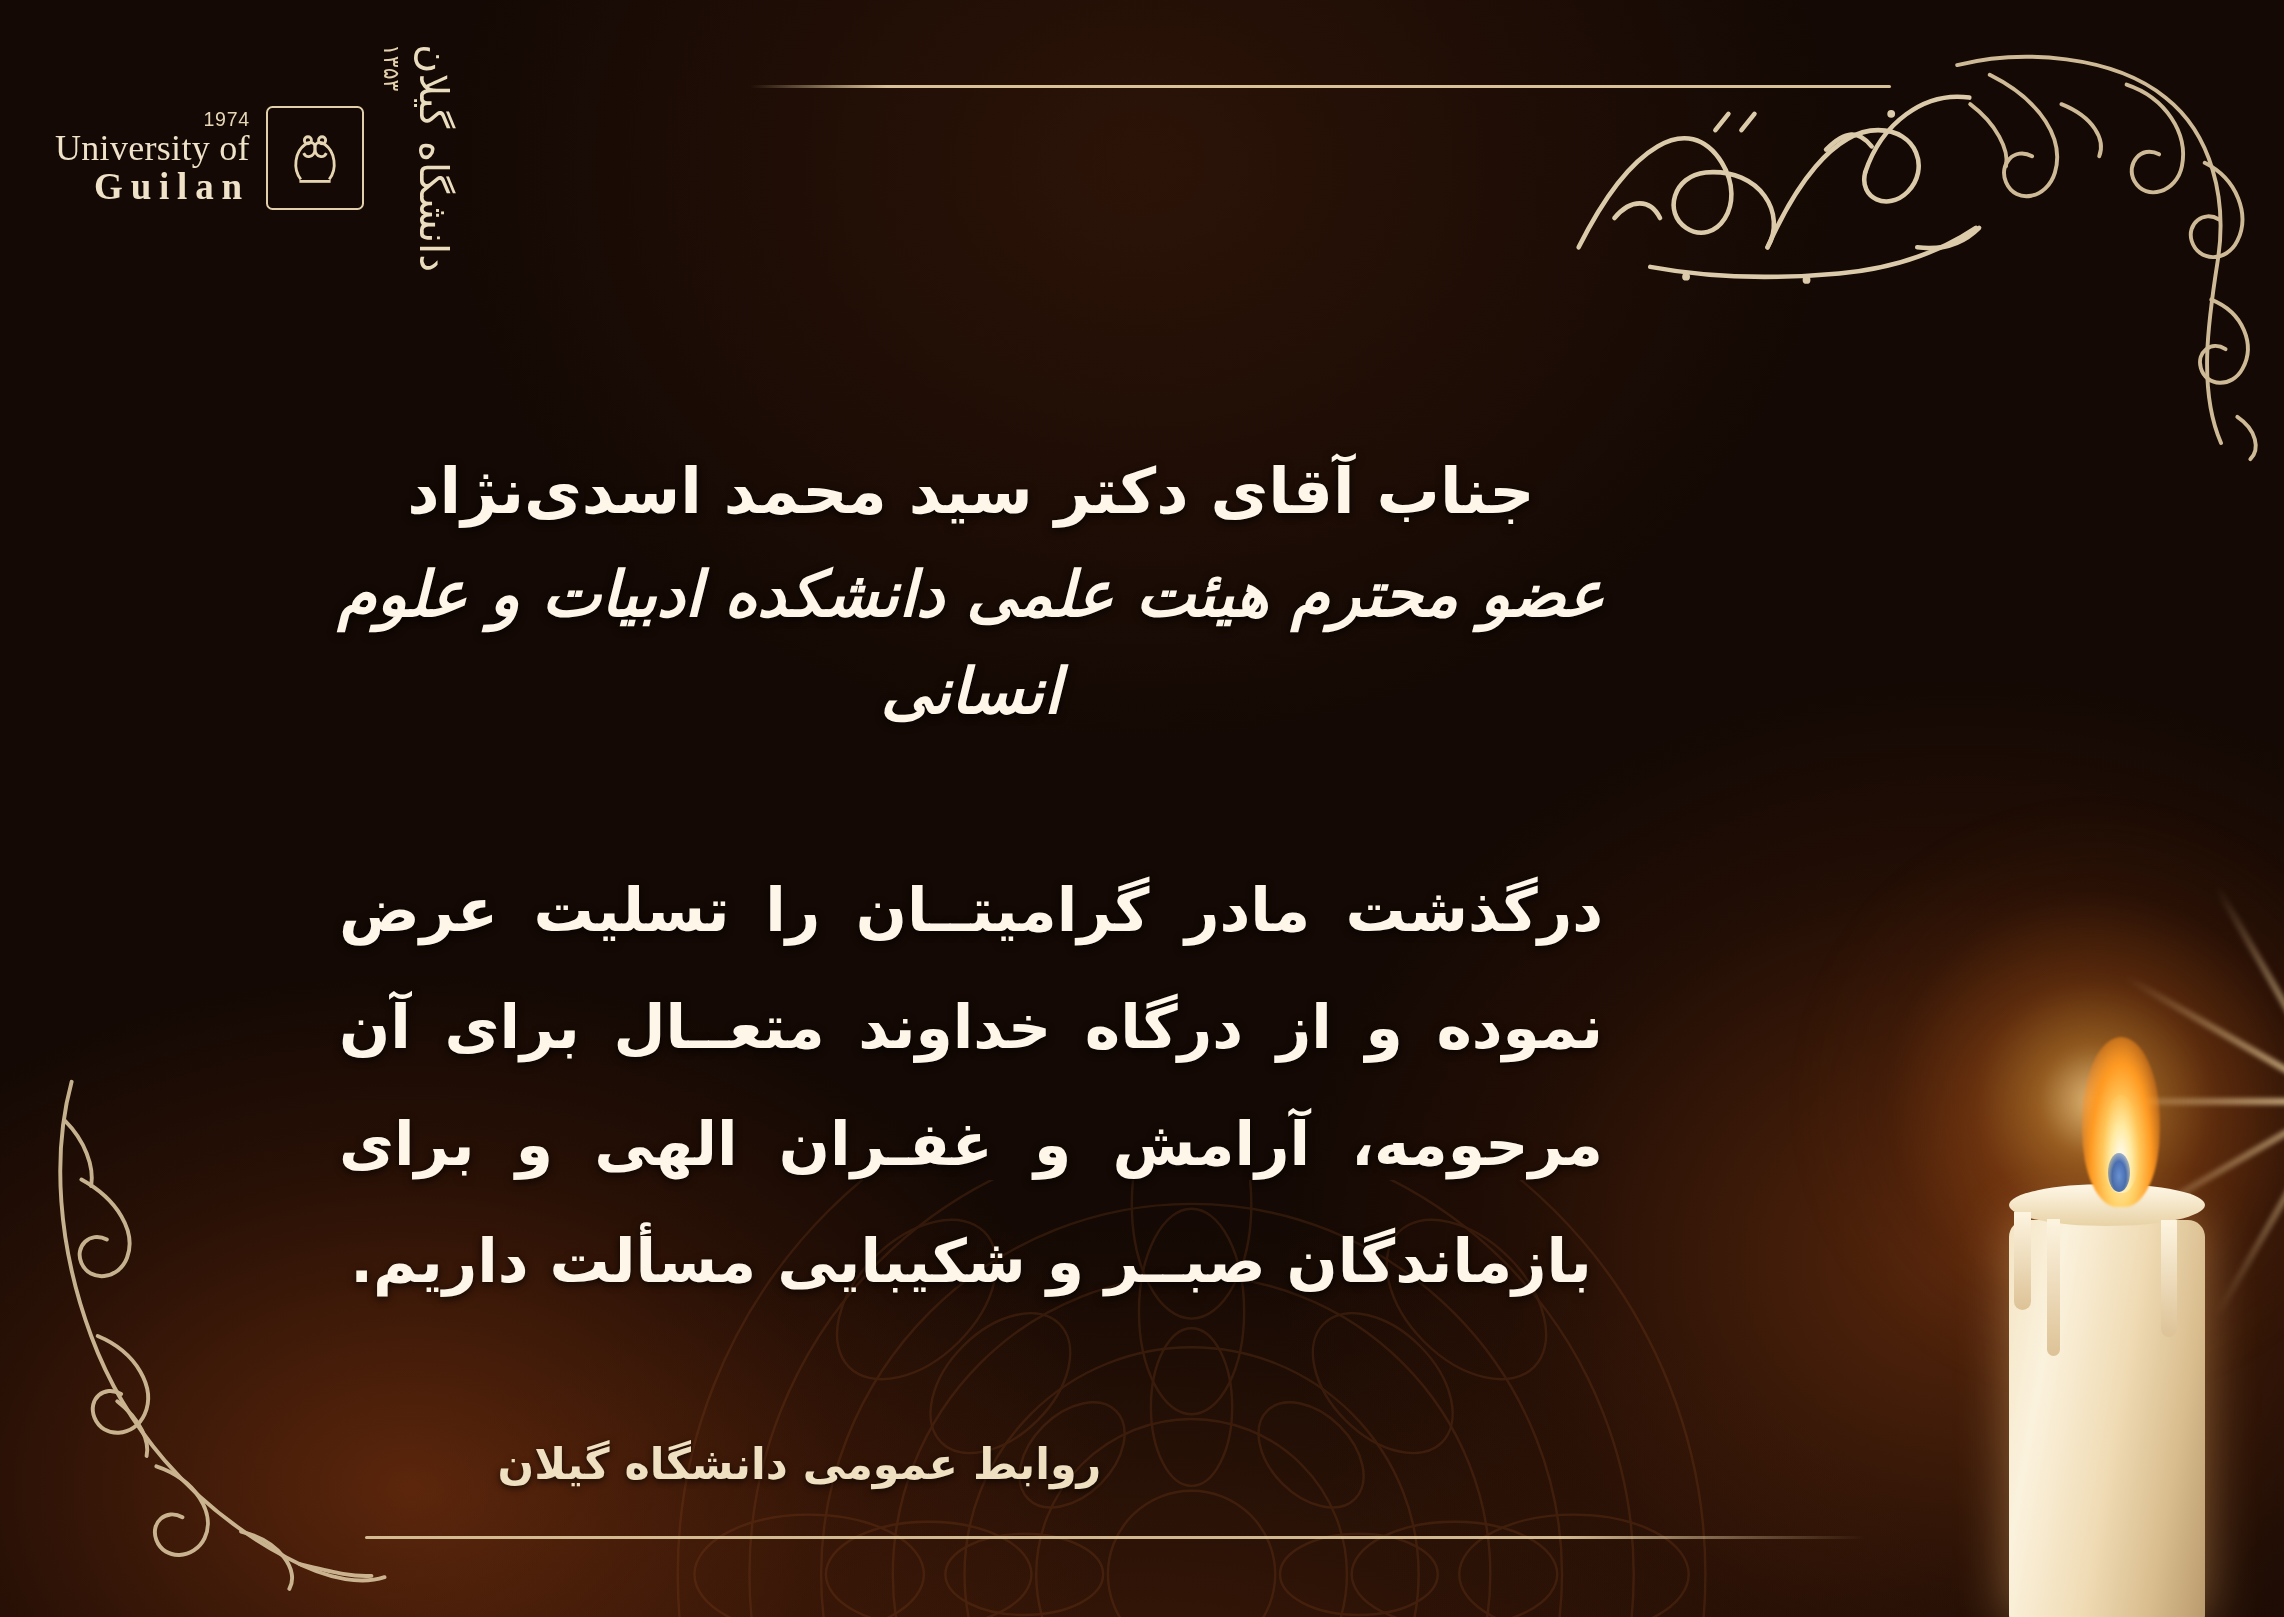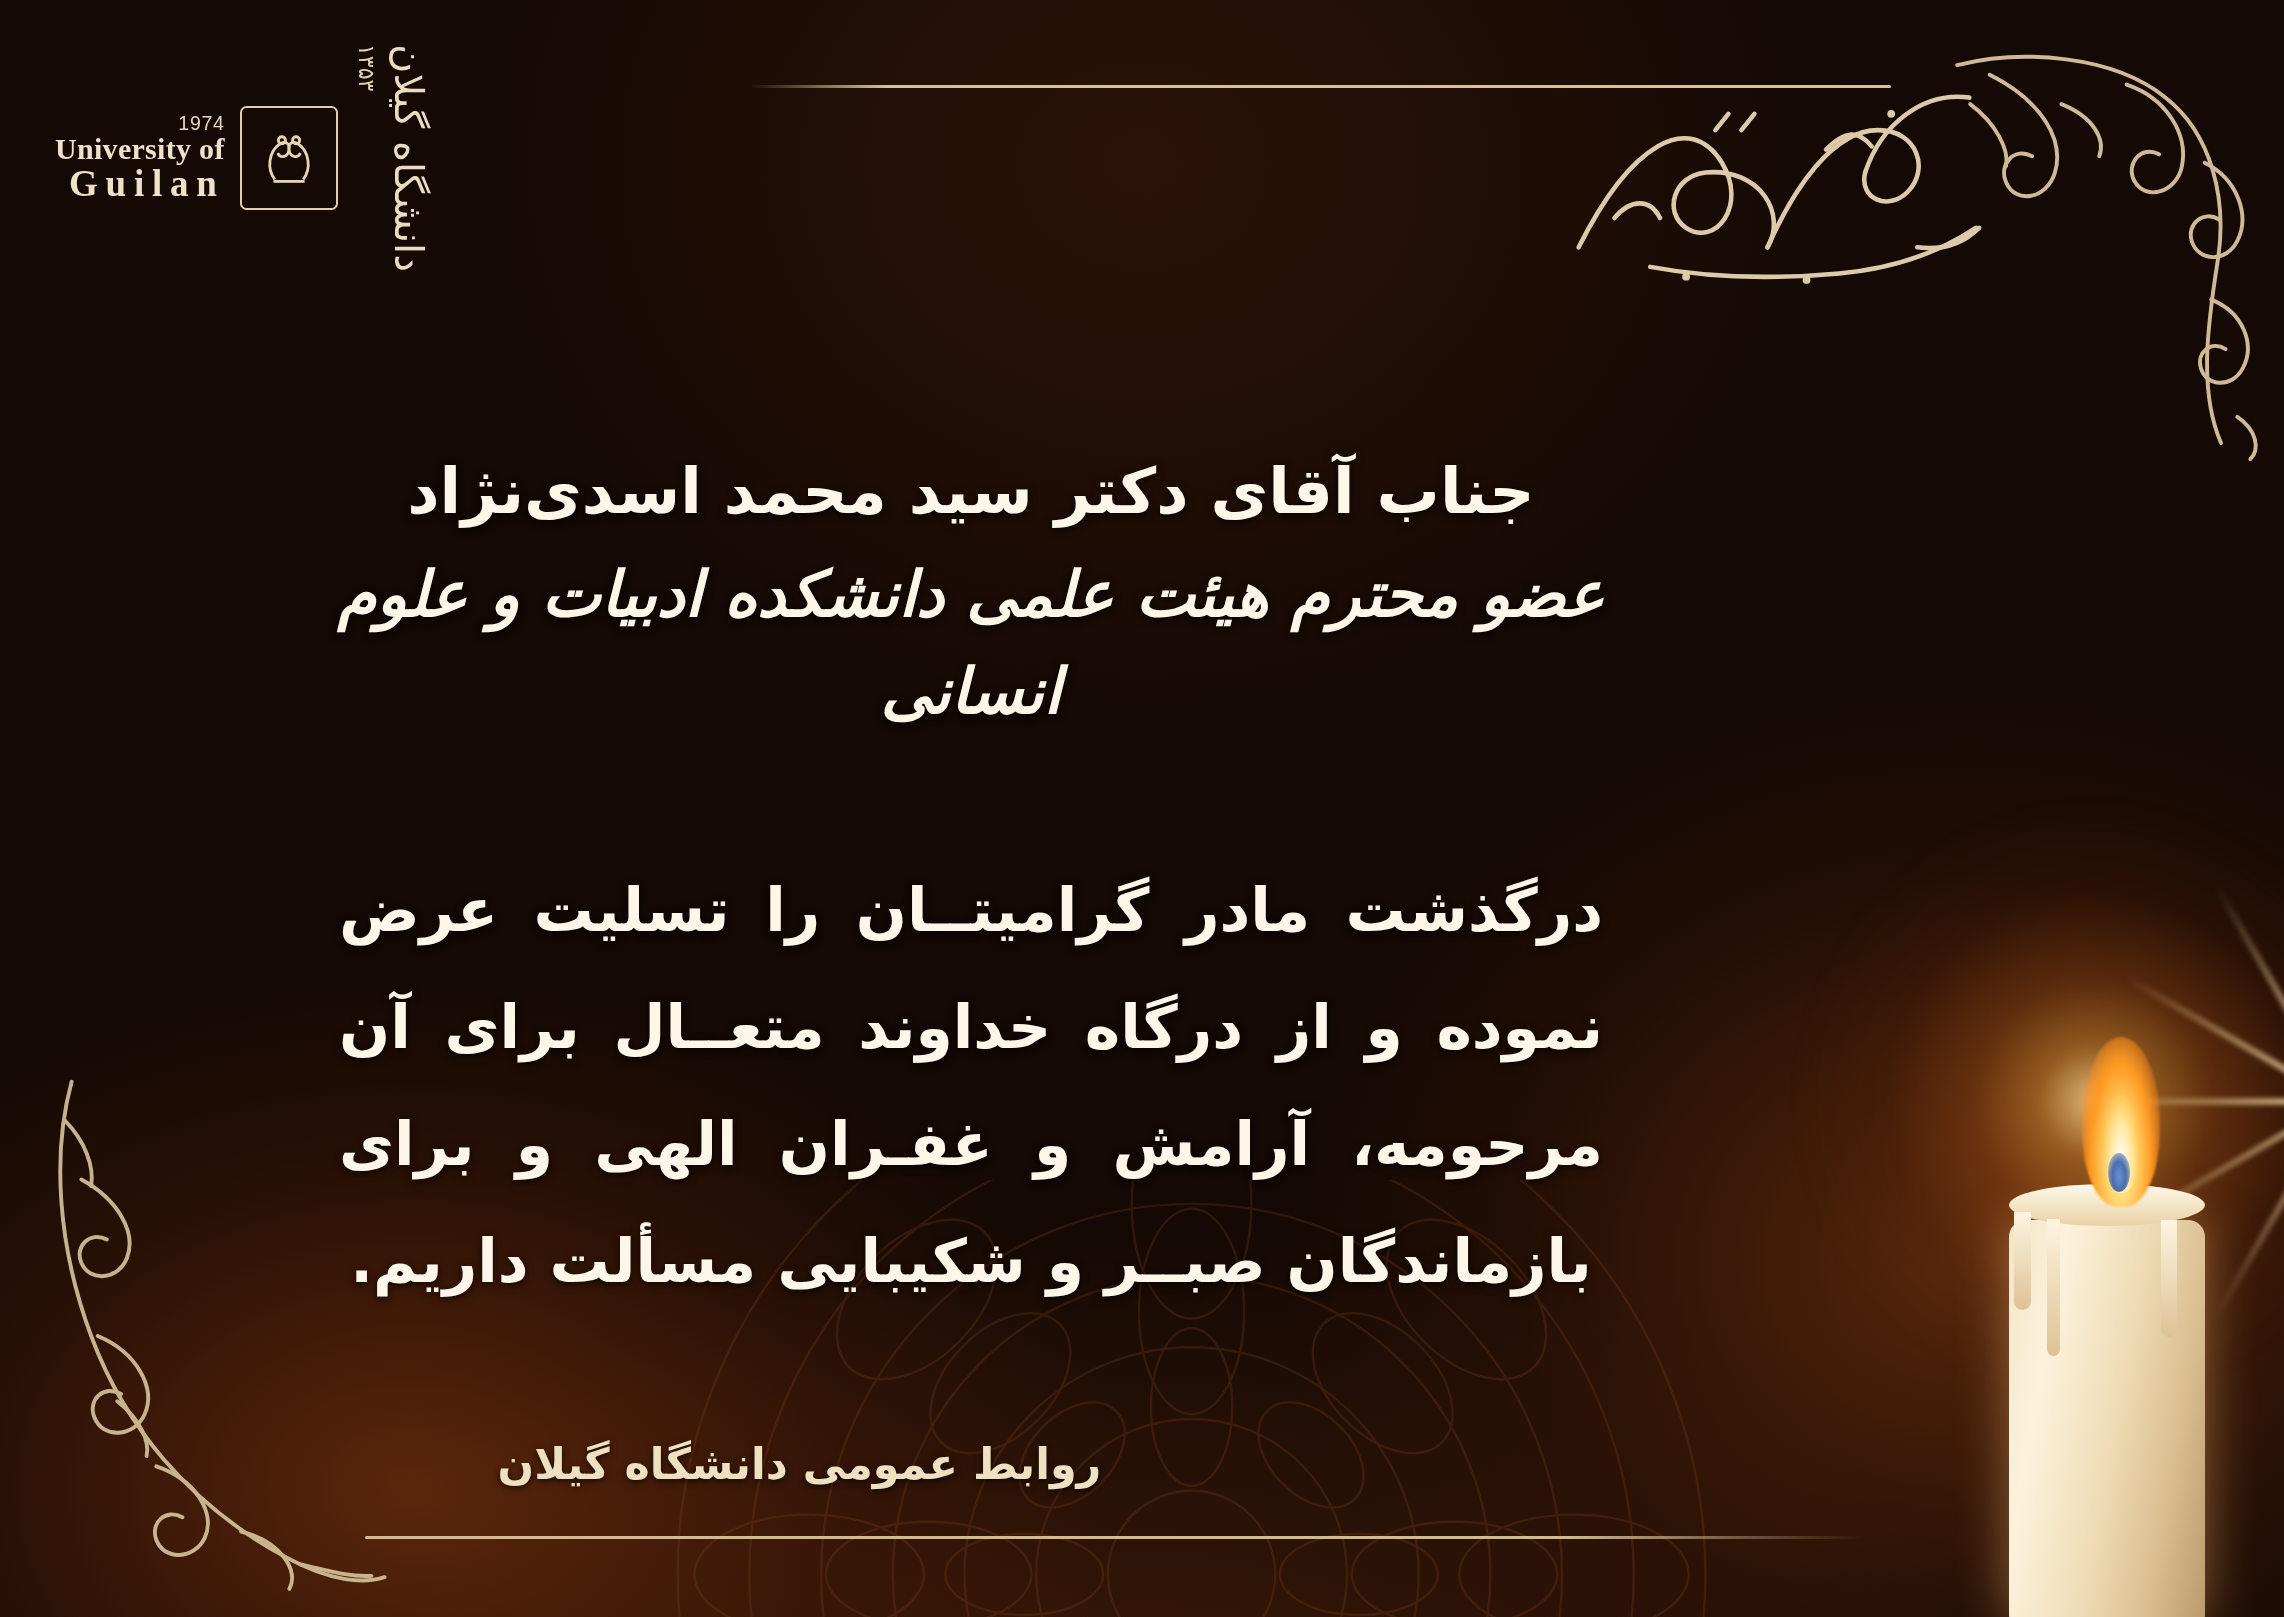--- a/index.html
+++ b/index.html
@@ -56,21 +56,21 @@
     gap:15.7px;
     direction:ltr;
   }
   .logo-en {
     color:#efe2c9;
     font-family:"Liberation Serif", serif;
     text-align:right;
     line-height:1.05;
   }
   .logo-year { font-size:19.6px; letter-spacing:0.7px; color:#e7d7b8; font-family:"Liberation Sans", sans-serif; }
-  .logo-uni  { font-size:30px; font-weight:700; letter-spacing:0.3px; }
+  .logo-uni  { font-size:36px; font-weight:400; letter-spacing:0.3px; }
   .logo-name { font-size:37px; font-weight:700; letter-spacing:7.8px; }
   .logo-mark {
     width:98px; height:104px;
     border:2.6px solid #e2cfab;
     border-radius:6.5px;
     display:flex; align-items:center; justify-content:center;
     color:#e6d5b2;
   }
   .logo-fa {
     color:#eadcbe;

